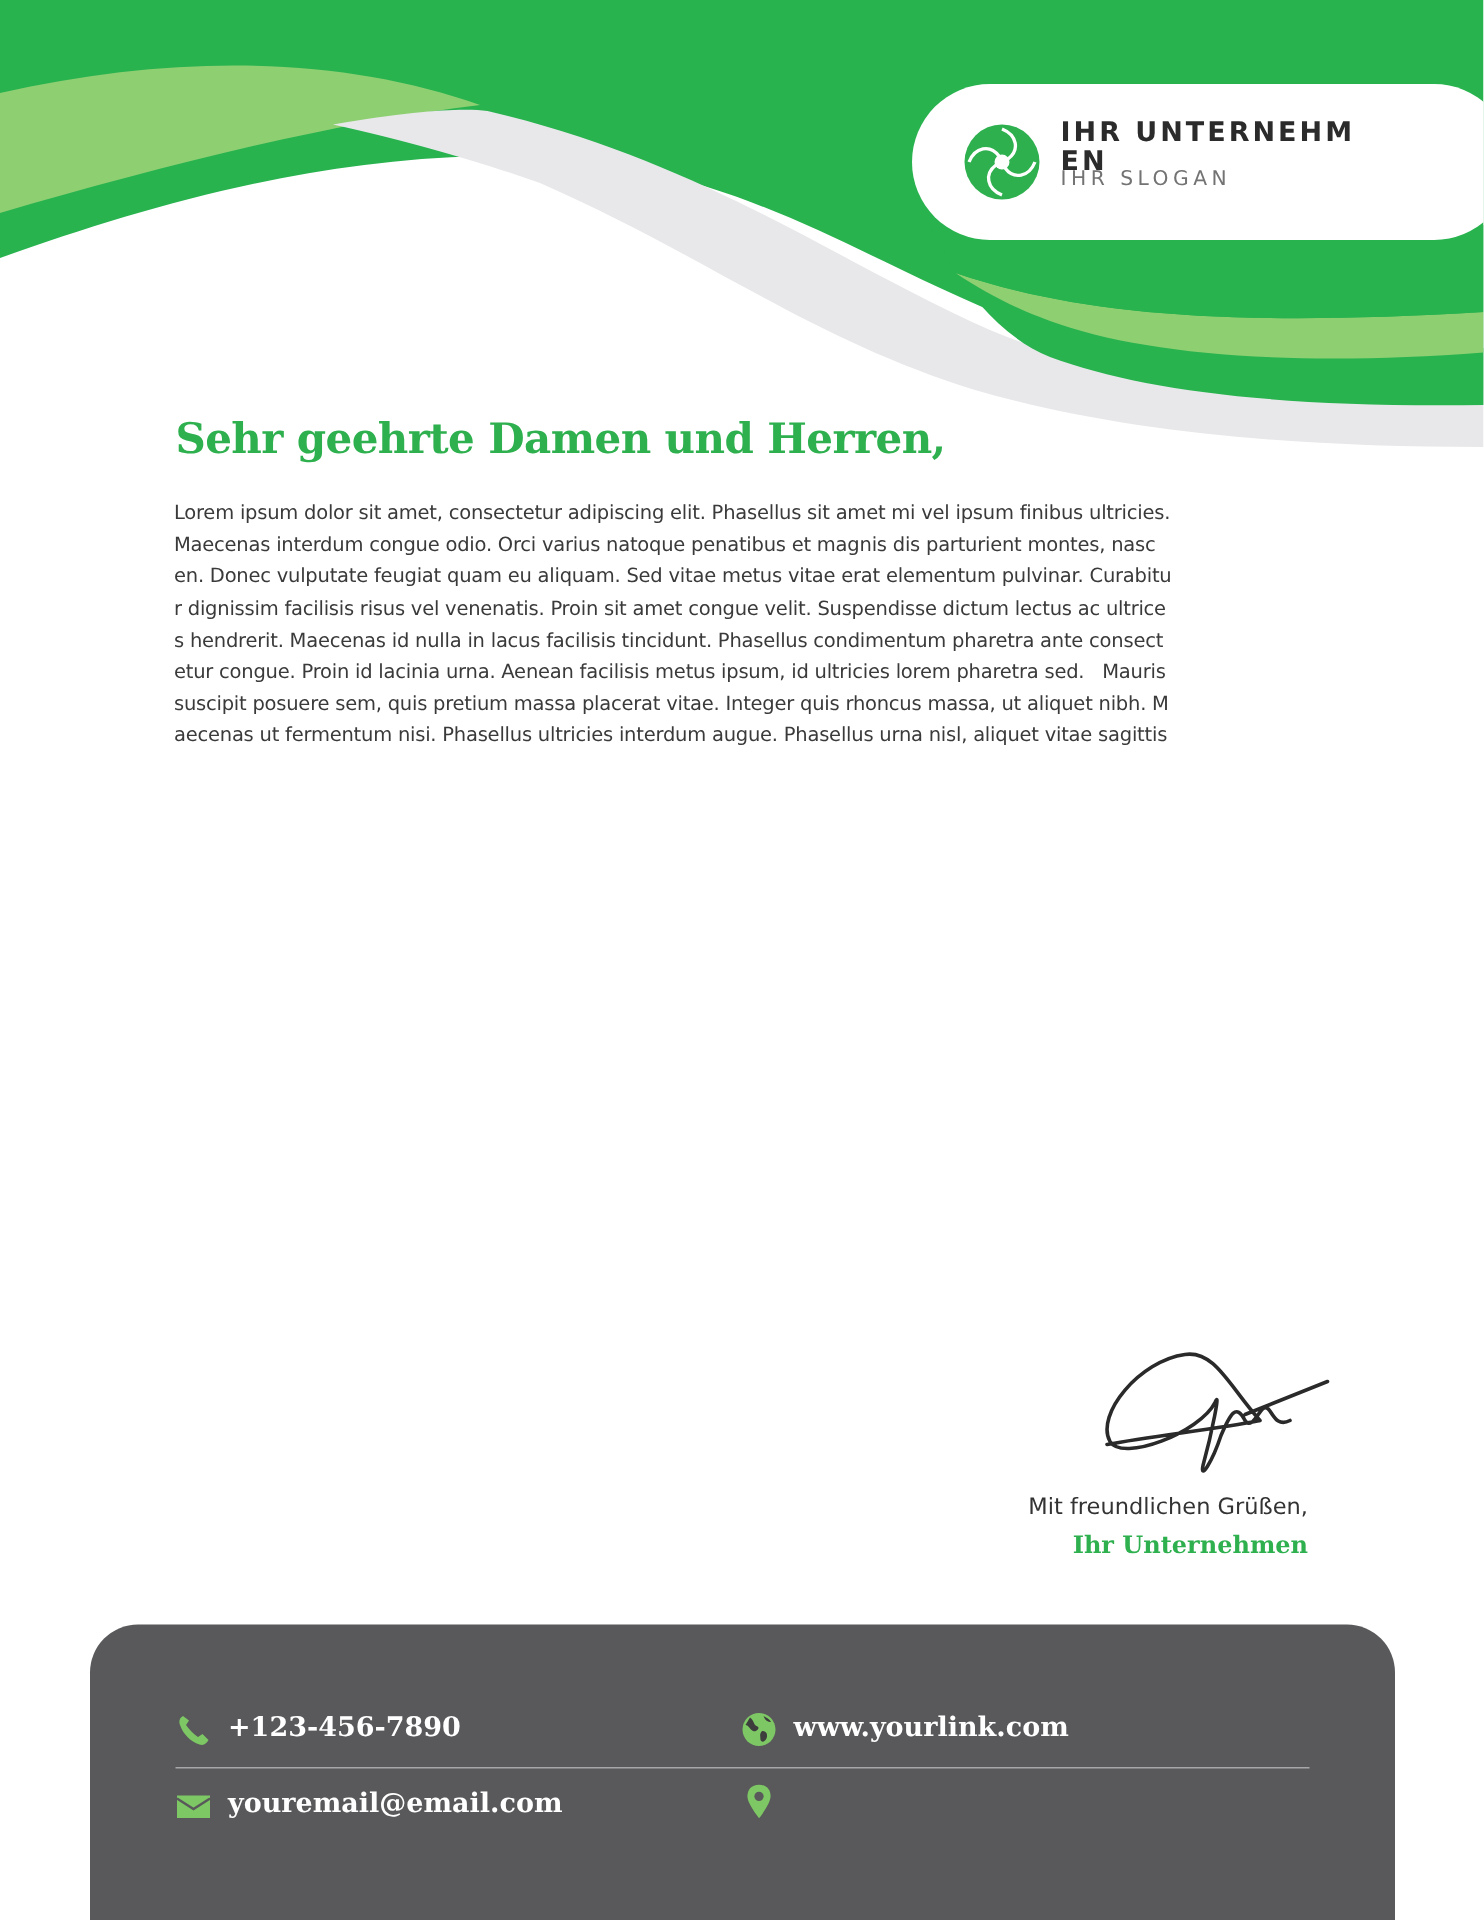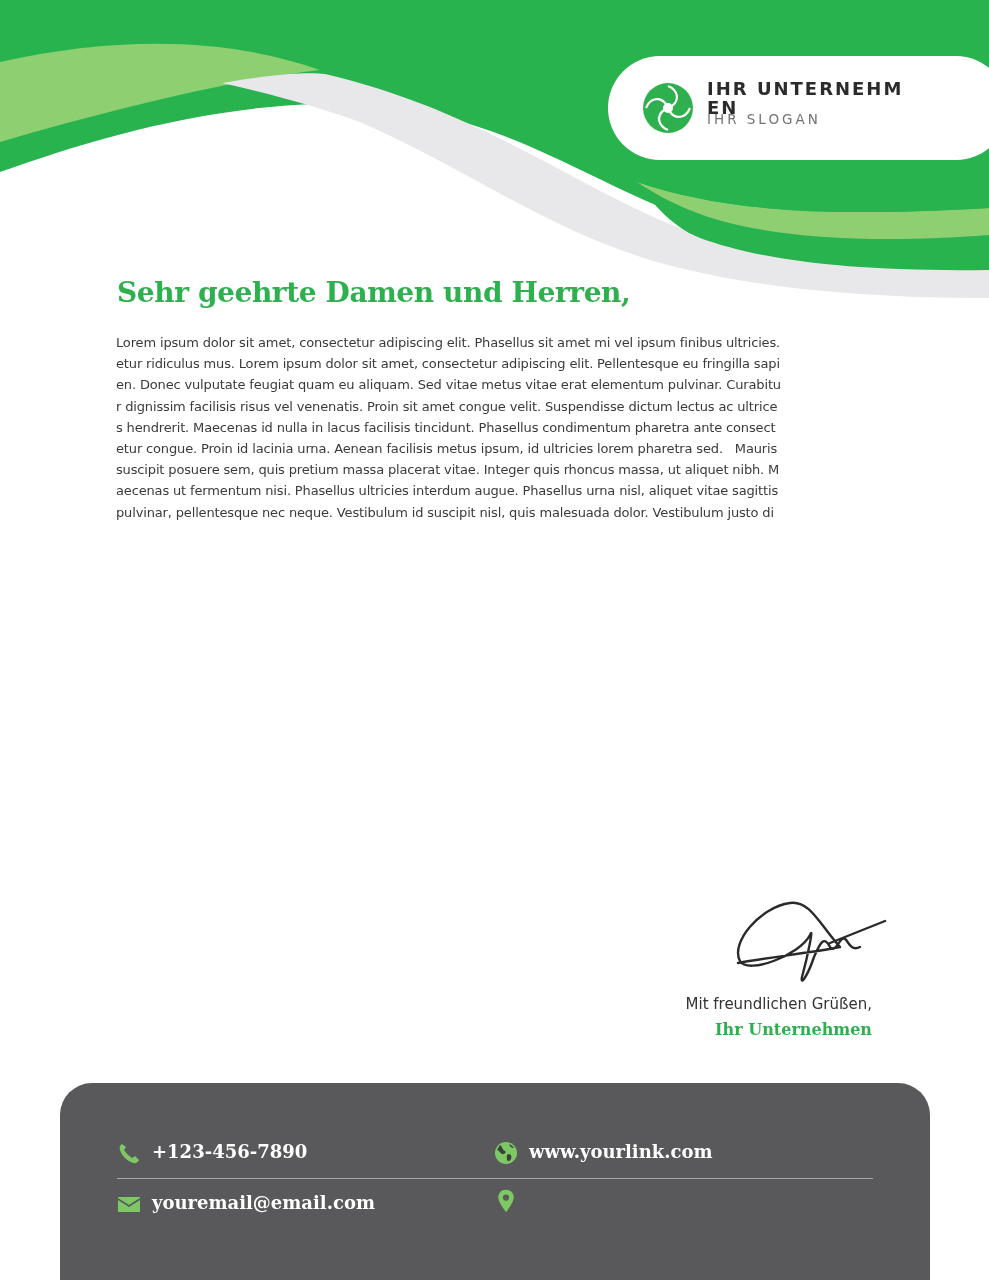--- a/index.html
+++ b/index.html
@@ -84,28 +84,27 @@
   <path d="M26,48 C16,44 14,34 22,28" stroke="#fff" stroke-width="2.2" fill="none"></path>
   <path d="M4,26 C8,16 18,14 24,22" stroke="#fff" stroke-width="2.2" fill="none"></path>
   <circle cx="26" cy="26" r="5" fill="#fff"></circle>
 </svg>
 <div class="brand-name">IHR UNTERNEHMEN</div>
 <div class="brand-slogan">IHR SLOGAN</div>
 
 <div class="salutation">Sehr geehrte Damen und Herren,</div>
 <div class="body-text">
   <div class="body-line">Lorem ipsum dolor sit amet, consectetur adipiscing elit. Phasellus sit amet mi vel ipsum finibus ultricies.</div>
-  <div class="body-line">etur ridiculus mus. Lorem ipsum dolor sit amet, consectetur adipiscing elit. Pellentesque eu fringilla sapi</div>
+  <div class="body-line">Maecenas interdum congue odio. Orci varius natoque penatibus et magnis dis parturient montes, nasc</div>
   <div class="body-line">en. Donec vulputate feugiat quam eu aliquam. Sed vitae metus vitae erat elementum pulvinar. Curabitu</div>
   <div class="body-line">r dignissim facilisis risus vel venenatis. Proin sit amet congue velit. Suspendisse dictum lectus ac ultrice</div>
   <div class="body-line">s hendrerit. Maecenas id nulla in lacus facilisis tincidunt. Phasellus condimentum pharetra ante consect</div>
   <div class="body-line">etur congue. Proin id lacinia urna. Aenean facilisis metus ipsum, id ultricies lorem pharetra sed.   Mauris</div>
   <div class="body-line">suscipit posuere sem, quis pretium massa placerat vitae. Integer quis rhoncus massa, ut aliquet nibh. M</div>
   <div class="body-line">aecenas ut fermentum nisi. Phasellus ultricies interdum augue. Phasellus urna nisl, aliquet vitae sagittis</div>
-  <div class="body-line">pulvinar, pellentesque nec neque. Vestibulum id suscipit nisl, quis malesuada dolor. Vestibulum justo di</div>
 </div>
 
 <svg class="signature" viewBox="0 0 160 95" xmlns="http://www.w3.org/2000/svg">
   <path d="M8,68 C40,62 80,58 110,52 M110,52 C90,30 80,5 60,8 C30,12 0,48 10,66 C18,80 70,60 80,40 C84,30 78,60 72,82 C70,92 78,80 84,62 C90,48 94,40 100,52 C104,58 108,48 112,44 C118,40 118,58 130,52 M100,48 C120,40 140,32 155,26" stroke="#2a2a2a" stroke-width="2.4" fill="none" stroke-linecap="round"></path>
 </svg>
 <div class="closing">Mit freundlichen Grüßen,</div>
 <div class="closing-company">Ihr Unternehmen</div>
 
 <div class="footer"></div>
 

